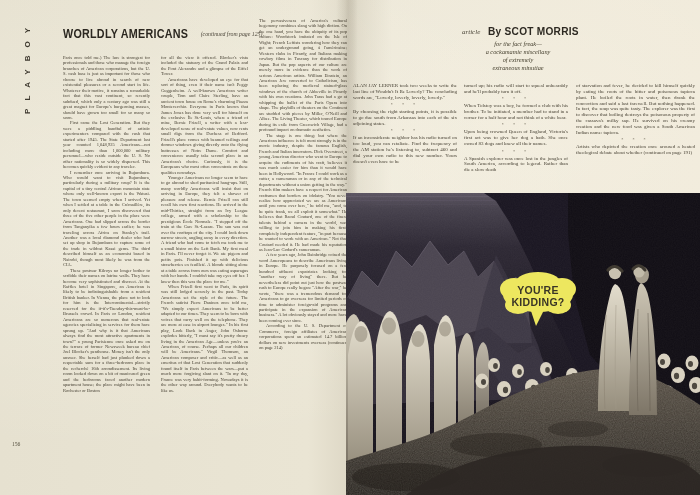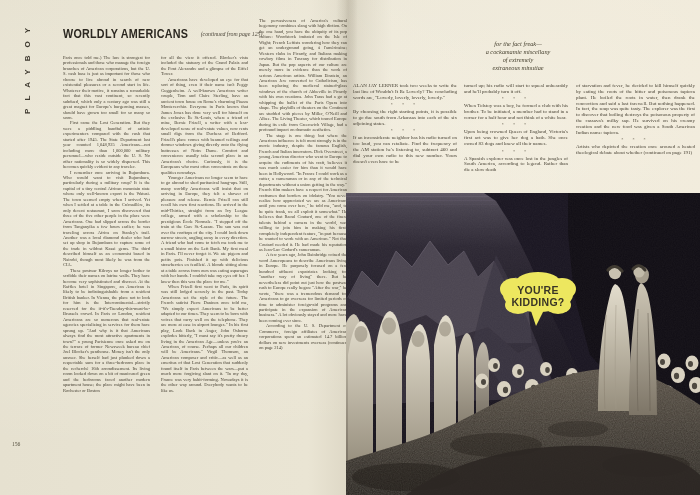--- a/index.html
+++ b/index.html
@@ -74,20 +74,24 @@
     <div class="col lp-col" id="lp-c3">
         <p class="para">The pervasiveness of America's cultural hegemony combines slang with high diction. On the one hand, you have the ubiquity of its pop culture: Woodstock imitated on the Isle of Wight; French Leftists wondering how they can get an underground going, à l'américaine; Western clubs in Picardy, and Italians making cowboy films in Tuscany for distribution in Japan. But the pop aspects of our culture are merely more in evidence than the work of serious American artists. William Einstein, an American Jew converted to Catholicism, has been replacing the medieval stained-glass windows of the church of Abbeville in Picardy with his own creations. John Taras had a go at whipping the ballet of the Paris Opera into shape. The playbills of theaters on the Continent are studded with pieces by Miller, O'Neill and Albee. The Living Theater, which toured Europe during its exile from Greenwich Village, had a profound impact on dramatic aesthetics.</p>
         <p class="para">The stage is one thing; but where the American influence is felt most strongly is in the movie industry, despite the famous English, French and Italian innovators. Dick Overstreet, a young American director who went to Europe to acquire the rudiments of his craft, believes it was much easier for him than it would have been in Hollywood. "In France I could work as a cutter, a cameraman or in any of the technical departments without a union getting in the way." French film makers have a respect for American craftsmen that borders on idolatry. "You never realize how appreciated we are as Americans until you come over here," he told me, "and, to be quite frank, we all exploit it somewhat." He believes that Raoul Coutard, one of the finest talents behind a camera in the world, was willing to join him in making his first, completely independent feature, "in part because he wanted to work with an American." Not that Coutard needed it. He had made his reputation as Jean-Luc Godard's cameraman.</p>
         <p class="para">A few years ago, John Bainbridge coined the word Ameropeans to describe Americans living in Europe. He purposely focused on a few hundred affluent expatriates looking for "another way of living" there. But he nevertheless did point out just how the postwar rush to Europe really began: "After the war," he wrote, "there was a tremendous demand for Americans to go overseas for limited periods of time to administer foreign-aid programs and participate in the expansion of American business." A lot obviously stayed and more have been coming ever since.</p>
         <p class="para">According to the U. S. Department of Commerce, foreign affiliates of American corporations spent an estimated 14.7 billion dollars on new investments overseas   (continued on page 214)</p>
       </div>
     <div class="pageno">156</div>
   </div>
 
   <div class="page" id="right-page">
+    <div class="byline-row">
+      <span class="kicker">article</span>
+      <span class="byline">By SCOT MORRIS</span>
+    </div>
     <div class="subtitle">
       <div>for the fact freak—</div>
       <div>a cockamamie miscellany</div>
       <div>of extremely</div>
       <div>extraneous minutiae</div>
     </div>
     <div class="col rp-col" id="rp-c1">
         <p class="para">ALAN JAY LERNER took two weeks to write the last line of Wouldn't It Be Loverly? The concluding words are, "Loverly, loverly, loverly, loverly."</p>
         <p class="sep">* * *</p>
         <p class="para">By choosing the right starting points, it is possible to go due south from Arkansas into each of the six adjoining states.</p>

